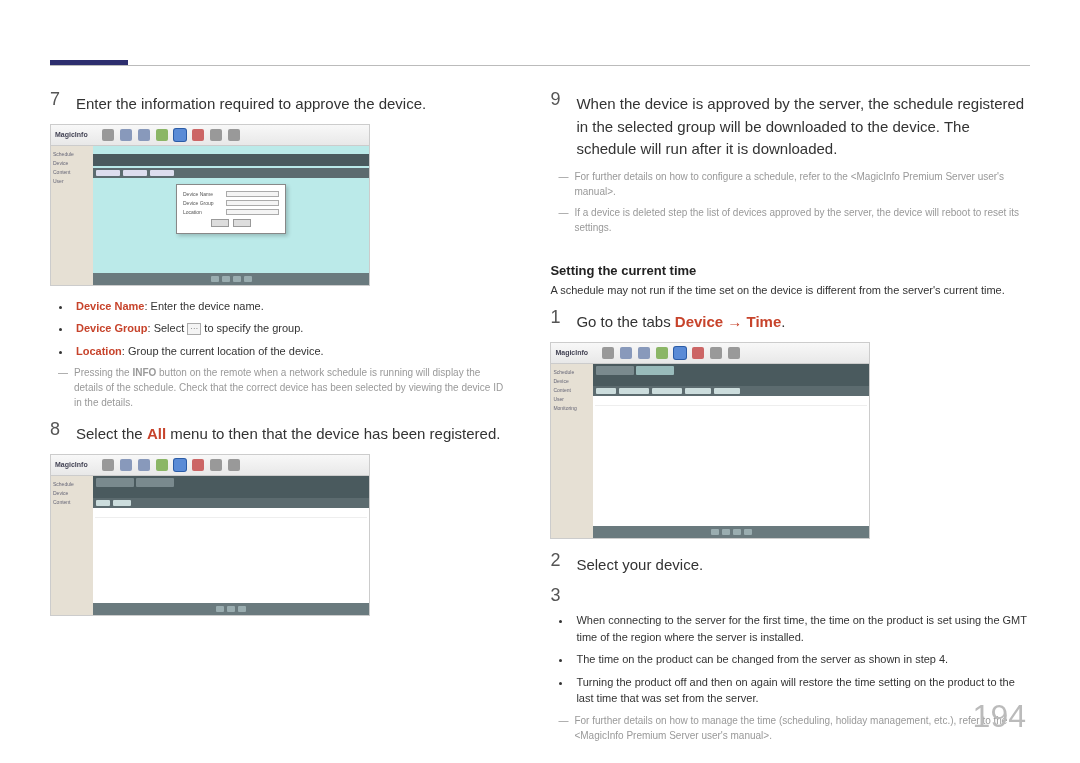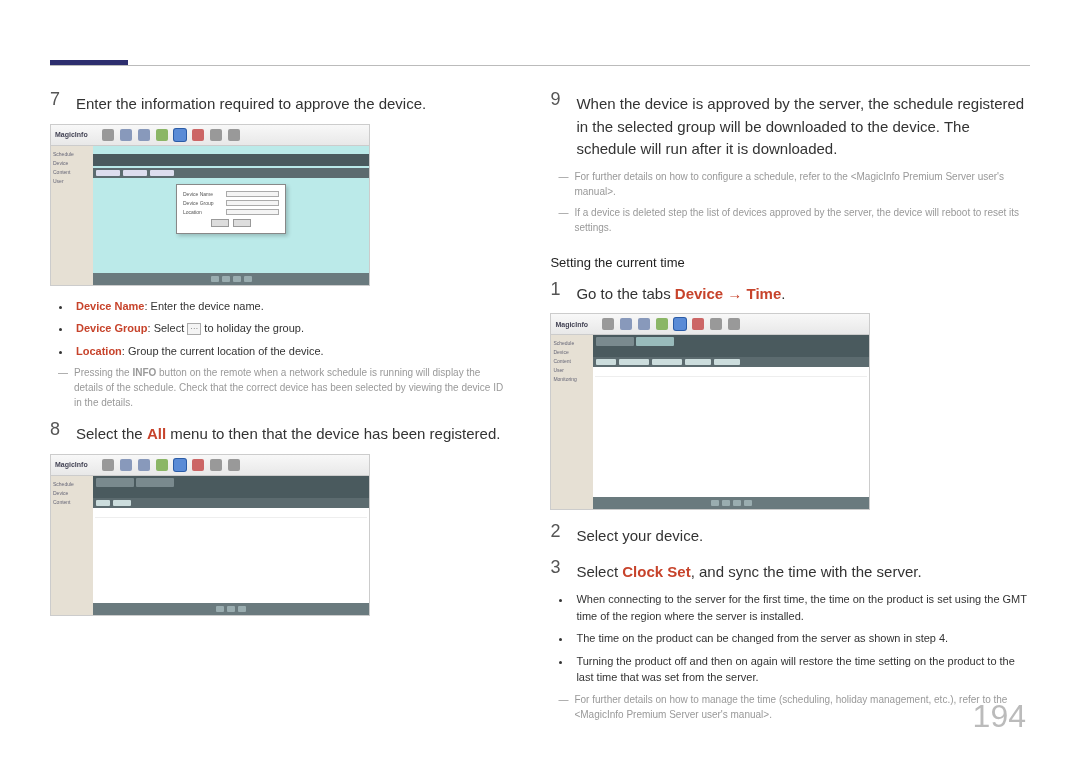--- a/index.html
+++ b/index.html
@@ -181,23 +181,23 @@
       gap: 6px;
       font-size: 10px;
       color: #999;
       margin-left: 8px;
       margin-bottom: 6px;
       line-height:1.5;
     }
     .dash-note .dash { flex-shrink:0; color:#999; }
     .section-head {
       font-size: 13px;
-      font-weight: normal;
+      font-weight: bold;
       color: #222;
-      margin-top: 20px;
+      margin-top: 28px;
       margin-bottom: 4px;
     }
     .intro-text {
       font-size:11px;
       margin-bottom:8px;
       line-height:1.5;
     }
     .page-number {
       position: absolute;
       right: 54px;
@@ -285,21 +285,21 @@
           </div>
         </div>
       </div>
     </div>
 
     <ul class="bullets">
       <li>
         <span class="red">Device Name</span><span>: Enter the device name.</span>
       </li>
       <li>
-        <span class="red">Device Group</span><span>: Select </span><span class="btn-icon">⋯</span><span> to holiday the group.</span>
+        <span class="red">Device Group</span><span>: Select </span><span class="btn-icon">⋯</span><span> to specify the group.</span>
       </li>
       <li>
         <span class="red">Location</span><span>: Group the current location of the device.</span>
       </li>
     </ul>
 
     <div class="dash-note">
       <div class="dash">―</div>
       <div>Pressing the <b>INFO</b> button on the remote when a network schedule is running will display the details of the schedule. Check that the correct device has been selected by viewing the device ID in the details.</div>
     </div>
@@ -362,20 +362,21 @@
     <div class="dash-note">
       <div class="dash">―</div>
       <div>For further details on how to configure a schedule, refer to the &lt;MagicInfo Premium Server user's manual&gt;.</div>
     </div>
     <div class="dash-note">
       <div class="dash">―</div>
       <div>If a device is deleted step the list of devices approved by the server, the device will reboot to reset its settings.</div>
     </div>
 
     <div class="section-head">Setting the current time</div>
+    <div class="intro-text">A schedule may not run if the time set on the device is different from the server's current time.</div>
 
     <div class="step">
       <div class="step-num">1</div>
       <div class="step-text">
         <span>Go to the tabs </span><span class="red">Device</span><span class="red-plain"> → </span><span class="red">Time</span><span>.</span>
       </div>
     </div>
 
     <div class="screenshot">
       <div class="screenshot-toolbar">
@@ -422,23 +423,20 @@
       </div>
     </div>
 
     <div class="step">
       <div class="step-num">2</div>
       <div class="step-text">Select your device.</div>
     </div>
 
     <div class="step">
       <div class="step-num">3</div>
-      <div class="step-text">
-        <span>Select </span><span class="red">Clock Set</span><span>, and sync the time with the server.</span>
-      </div>
     </div>
 
     <ul class="bullets">
       <li>When connecting to the server for the first time, the time on the product is set using the GMT time of the region where the server is installed.</li>
       <li>The time on the product can be changed from the server as shown in step 4.</li>
       <li>Turning the product off and then on again will restore the time setting on the product to the last time that was set from the server.</li>
     </ul>
 
     <div class="dash-note">
       <div class="dash">―</div>

